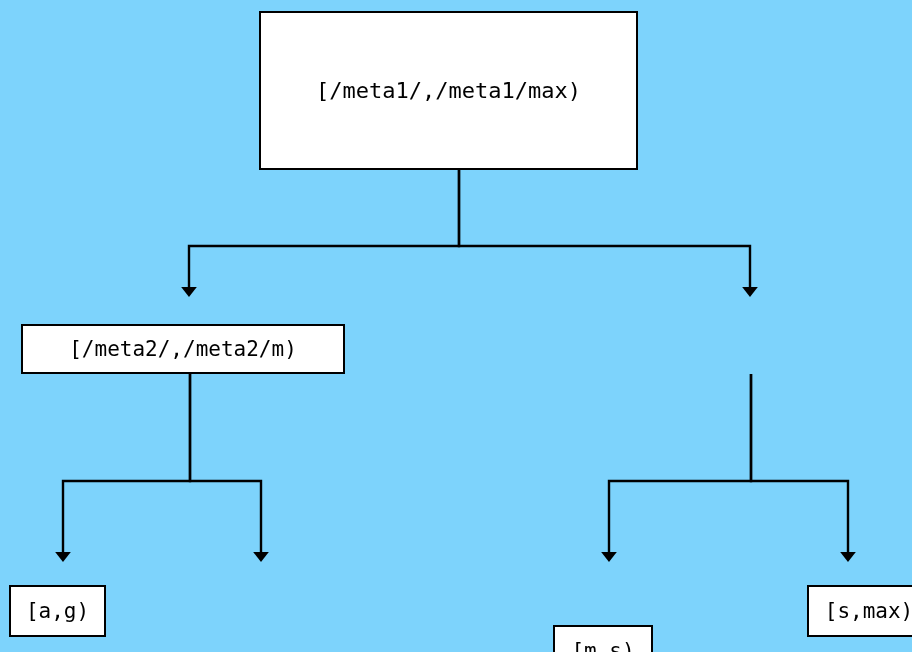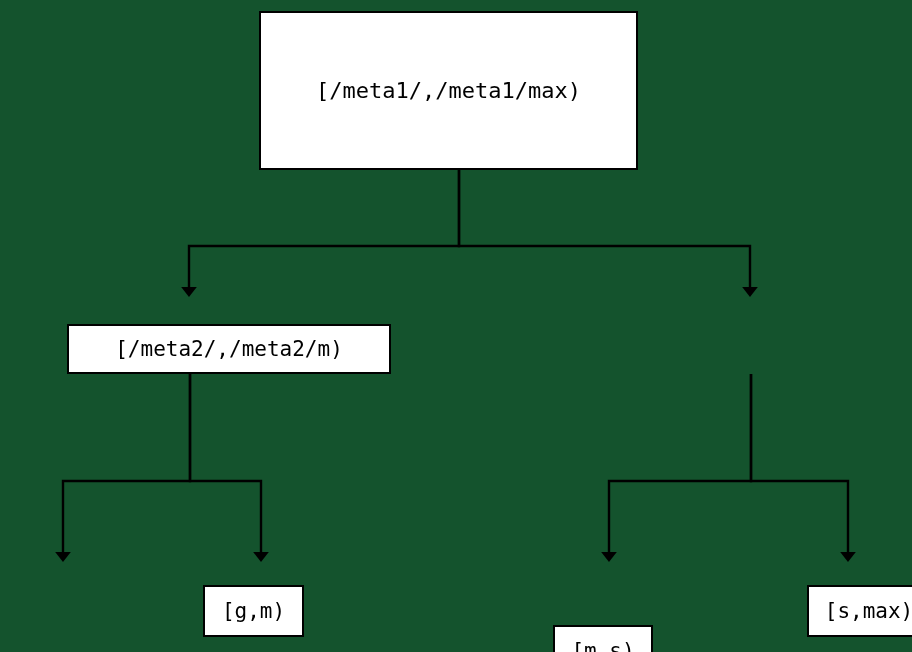--- a/index.html
+++ b/index.html
@@ -4,21 +4,21 @@
 <style>
   html, body {
     margin: 0;
     padding: 0;
     background: #ffffff;
   }
   #canvas {
     position: relative;
     width: 912px;
     height: 652px;
-    background: #14532d;
+    background: #7dd3fc;
     overflow: hidden;
     font-family: "DejaVu Sans Mono", "Liberation Mono", monospace;
   }
   #edge-layer {
     position: absolute;
     left: 0;
     top: 0;
     width: 912px;
     height: 652px;
   }
@@ -39,21 +39,20 @@
   }
   .node-root {
     left: 259px;
     top: 11px;
     width: 379px;
     height: 159px;
   }
   .node-root .node-label { font-size: 22px; }
   .node-mid {
     height: 50px;
-    margin-left: 46px;
   }
   .node-mid .node-label { font-size: 21px; }
   .node-mid-left {
     left: 21px;
     top: 324px;
     width: 324px;
   }
   .node-mid-right {
     left: 581px;
     top: 324px;
@@ -105,24 +104,24 @@
 
   <div class="node node-root">
     <span class="node-label">[/meta1/,/meta1/max)</span>
   </div>
 
   <div class="node node-mid node-mid-left">
     <span class="node-label">[/meta2/,/meta2/m)</span>
   </div>
 
 
+  <div class="node node-leaf node-leaf-1">
+    <span class="node-label">[a,g)</span>
+  </div>
 
-  <div class="node node-leaf node-leaf-2">
-    <span class="node-label">[g,m)</span>
-  </div>
 
   <div class="node node-leaf node-leaf-3">
     <span class="node-label">[m,s)</span>
   </div>
 
   <div class="node node-leaf node-leaf-4">
     <span class="node-label">[s,max)</span>
   </div>
 
 </div>

